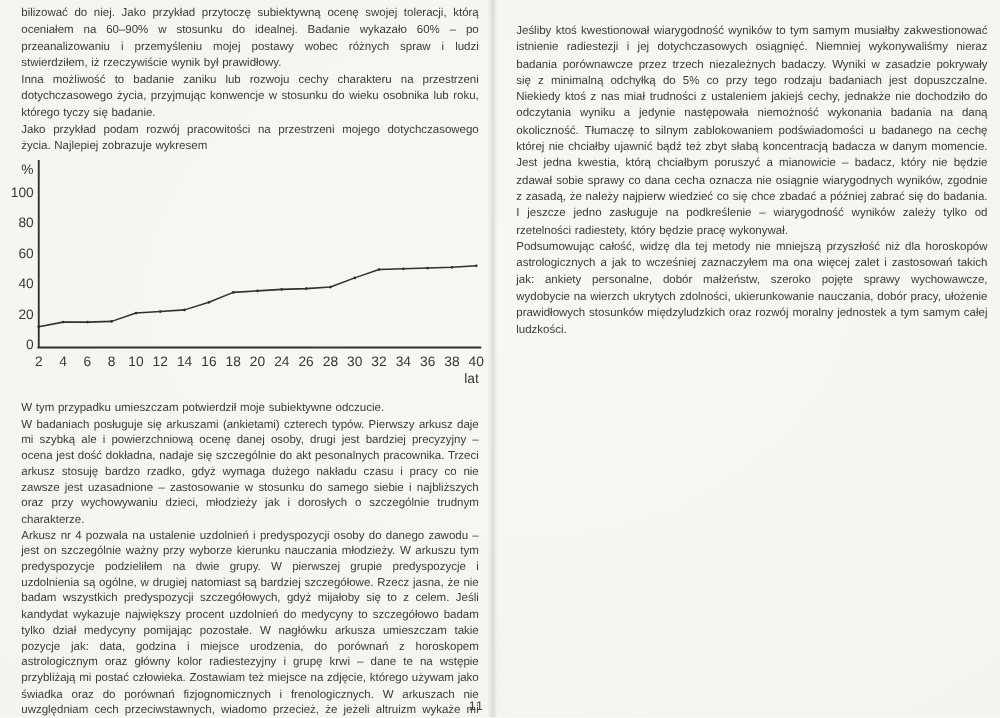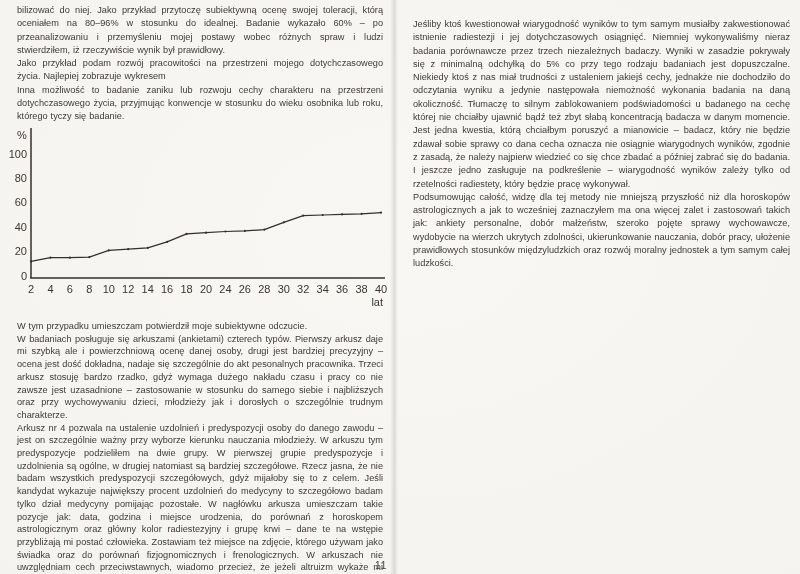--- a/index.html
+++ b/index.html
@@ -43,23 +43,23 @@
   .series { fill: none; stroke: #33302a; stroke-width: 1.25; stroke-linejoin: round; stroke-linecap: round; }
   .dot { fill: #33302a; }
 </style>
 </head>
 <body>
 
 <div class="gutter"></div>
 
 <div class="page page-left">
   <div class="lp-top">
-    <p>bilizować do niej. Jako przykład przytoczę subiektywną ocenę swojej toleracji, którą oceniałem na 80–96% w stosunku do idealnej. Badanie wykazało 60% – po przeanalizowaniu i przemyśleniu mojej postawy wobec różnych spraw i ludzi stwierdziłem, iż rzeczywiście wynik był prawidłowy.</p>
+    <p>bilizować do niej. Jako przykład przytoczę subiektywną ocenę swojej toleracji, którą oceniałem na 60–90% w stosunku do idealnej. Badanie wykazało 60% – po przeanalizowaniu i przemyśleniu mojej postawy wobec różnych spraw i ludzi stwierdziłem, iż rzeczywiście wynik był prawidłowy.</p>
+    <p>Inna możliwość to badanie zaniku lub rozwoju cechy charakteru na przestrzeni dotychczasowego życia, przyjmując konwencje w stosunku do wieku osobnika lub roku, którego tyczy się badanie.</p>
     <p>Jako przykład podam rozwój pracowitości na przestrzeni mojego dotychczasowego życia. Najlepiej zobrazuje wykresem</p>
-    <p>Inna możliwość to badanie zaniku lub rozwoju cechy charakteru na przestrzeni dotychczasowego życia, przyjmując konwencje w stosunku do wieku osobnika lub roku, którego tyczy się badanie.</p>
   </div>
 
   <figure class="lp-chart">
     <svg id="chart-svg" width="382" height="186" viewBox="0 0 382 186">
         <line x1="23" y1="2" x2="23" y2="152" class="ax"></line>
         <line x1="22" y1="152" x2="377" y2="152" class="ax"></line>
         <text x="9" y="13" class="lbl">%</text>
         <text x="19" y="153.5" class="lbl" text-anchor="end">0</text>
         <text x="19" y="129.1" class="lbl" text-anchor="end">20</text>
         <text x="19" y="104.7" class="lbl" text-anchor="end">40</text>

